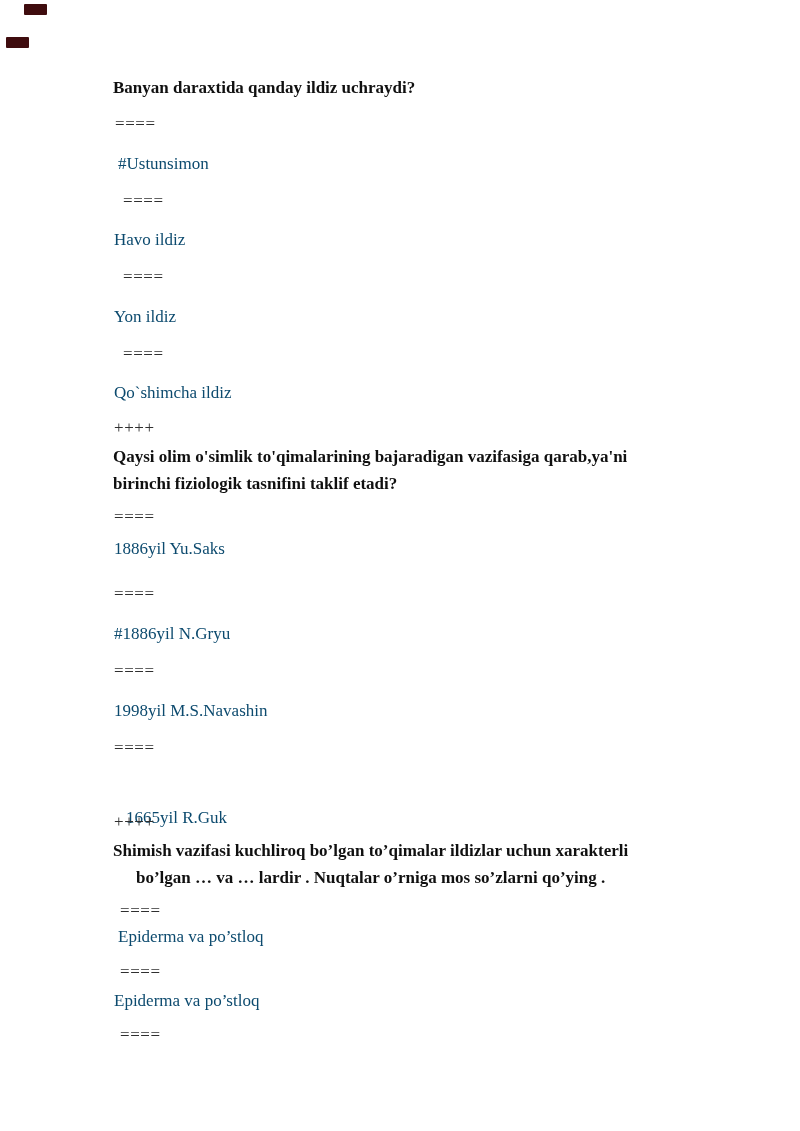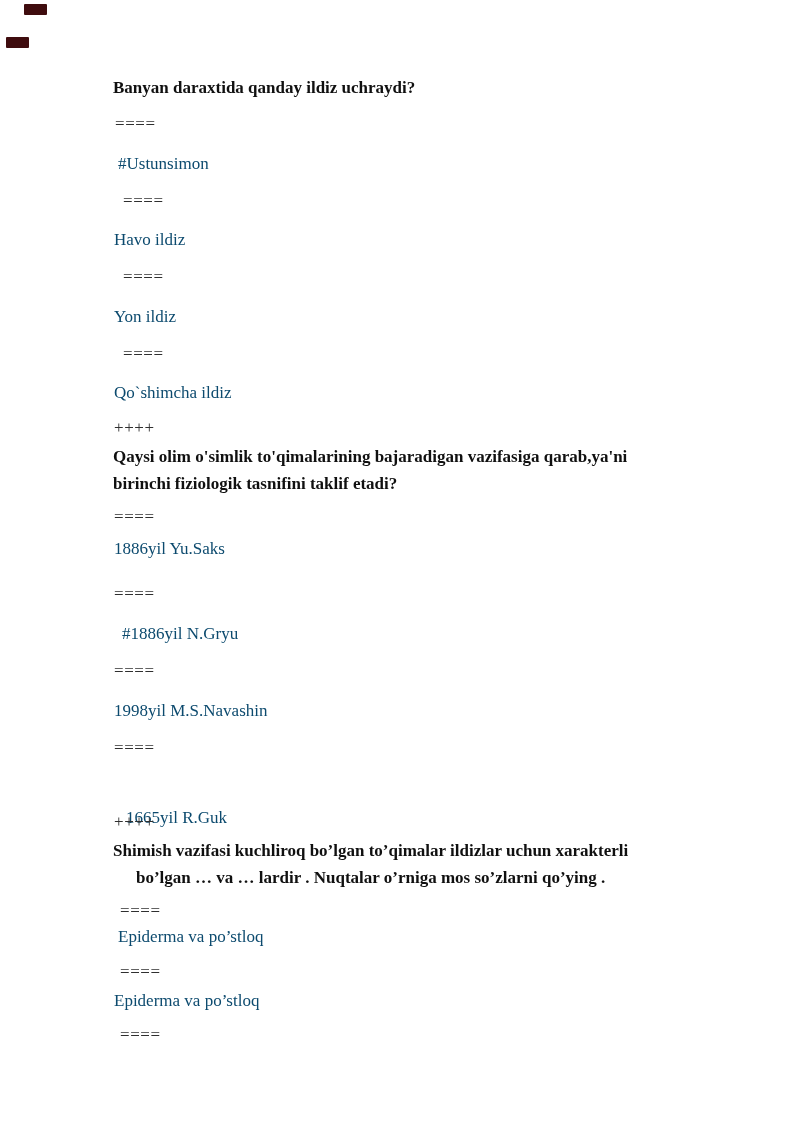--- a/index.html
+++ b/index.html
@@ -52,21 +52,21 @@
     <div class="line separator" style="left: 123px; top: 267px;">====</div>
     <div class="line answer" style="left: 114px; top: 307px;">Yon ildiz</div>
     <div class="line separator" style="left: 123px; top: 344px;">====</div>
     <div class="line answer" style="left: 114px; top: 383px;">Qo`shimcha ildiz</div>
     <div class="line block-separator" style="left: 114px; top: 418px;">++++</div>
     <div class="line question" style="left: 113px; top: 443px;">Qaysi olim o'simlik to'qimalarining bajaradigan vazifasiga qarab,ya'ni
 birinchi fiziologik tasnifini taklif etadi?</div>
     <div class="line separator" style="left: 114px; top: 507px;">====</div>
     <div class="line answer" style="left: 114px; top: 539px;">1886yil Yu.Saks</div>
     <div class="line separator" style="left: 114px; top: 584px;">====</div>
-    <div class="line answer" style="left: 114px; top: 624px; margin-left: 8px;">#1886yil N.Gryu</div>
+    <div class="line answer" style="left: 114px; top: 624px;">#1886yil N.Gryu</div>
     <div class="line separator" style="left: 114px; top: 661px;">====</div>
     <div class="line answer" style="left: 114px; top: 701px;">1998yil M.S.Navashin</div>
     <div class="line separator" style="left: 114px; top: 738px;">====</div>
     <div class="line answer" style="left: 114px; top: 808px; margin-left: 12px;">1665yil R.Guk</div>
     <div class="line block-separator" style="left: 114px; top: 812px;">++++</div>
     <div class="line question" style="left: 113px; top: 837px; text-align: center;">Shimish vazifasi kuchliroq bo’lgan to’qimalar ildizlar uchun xarakterli
 bo’lgan … va … lardir . Nuqtalar o’rniga mos so’zlarni qo’ying .</div>
     <div class="line separator" style="left: 120px; top: 901px;">====</div>
     <div class="line answer" style="left: 118px; top: 927px;">Epiderma va po’stloq</div>
     <div class="line separator" style="left: 120px; top: 962px;">====</div>

